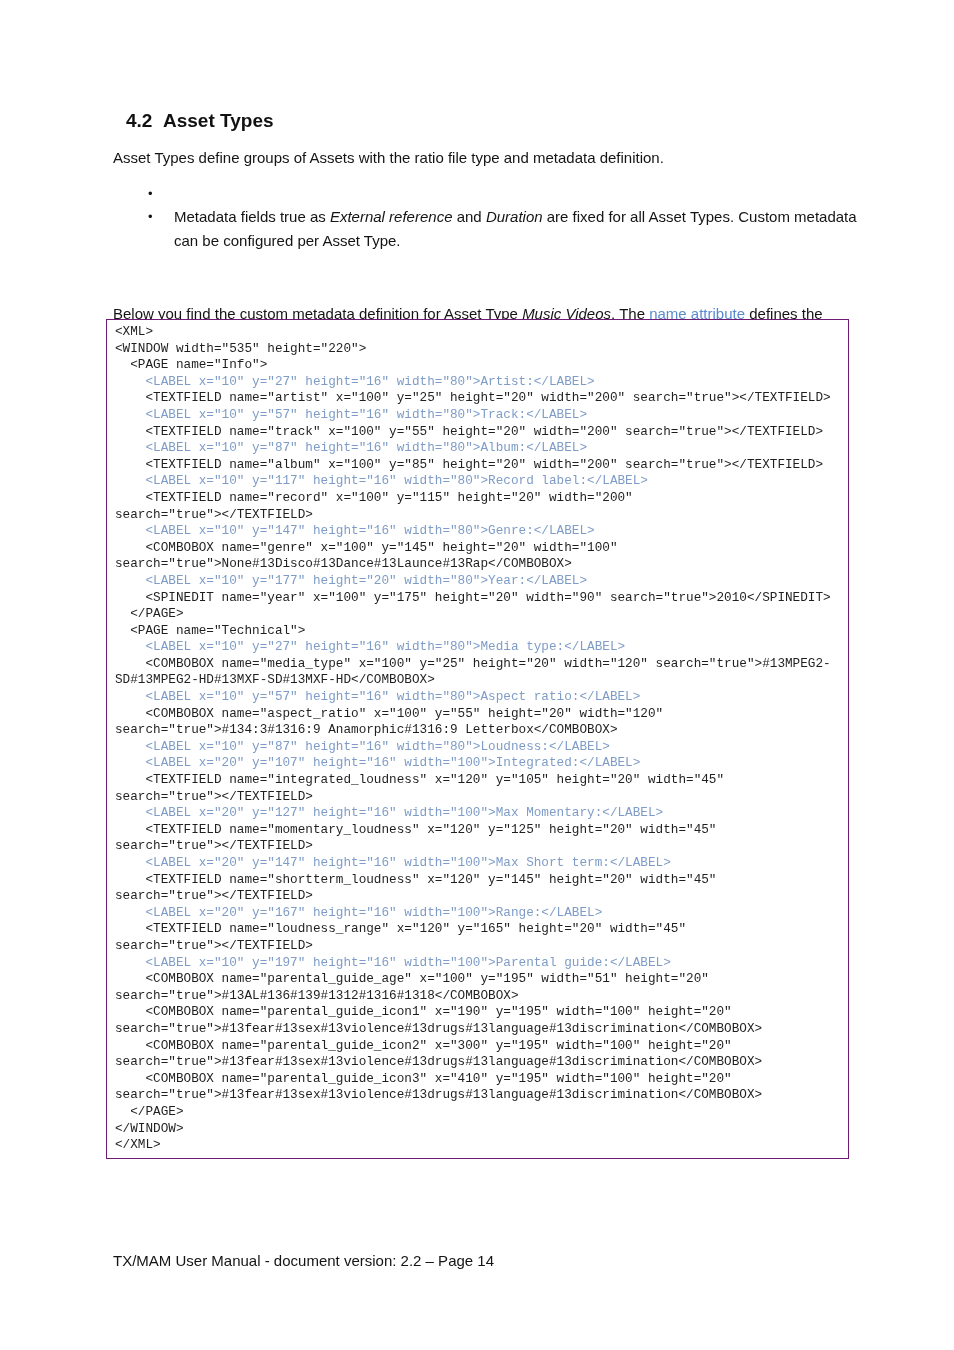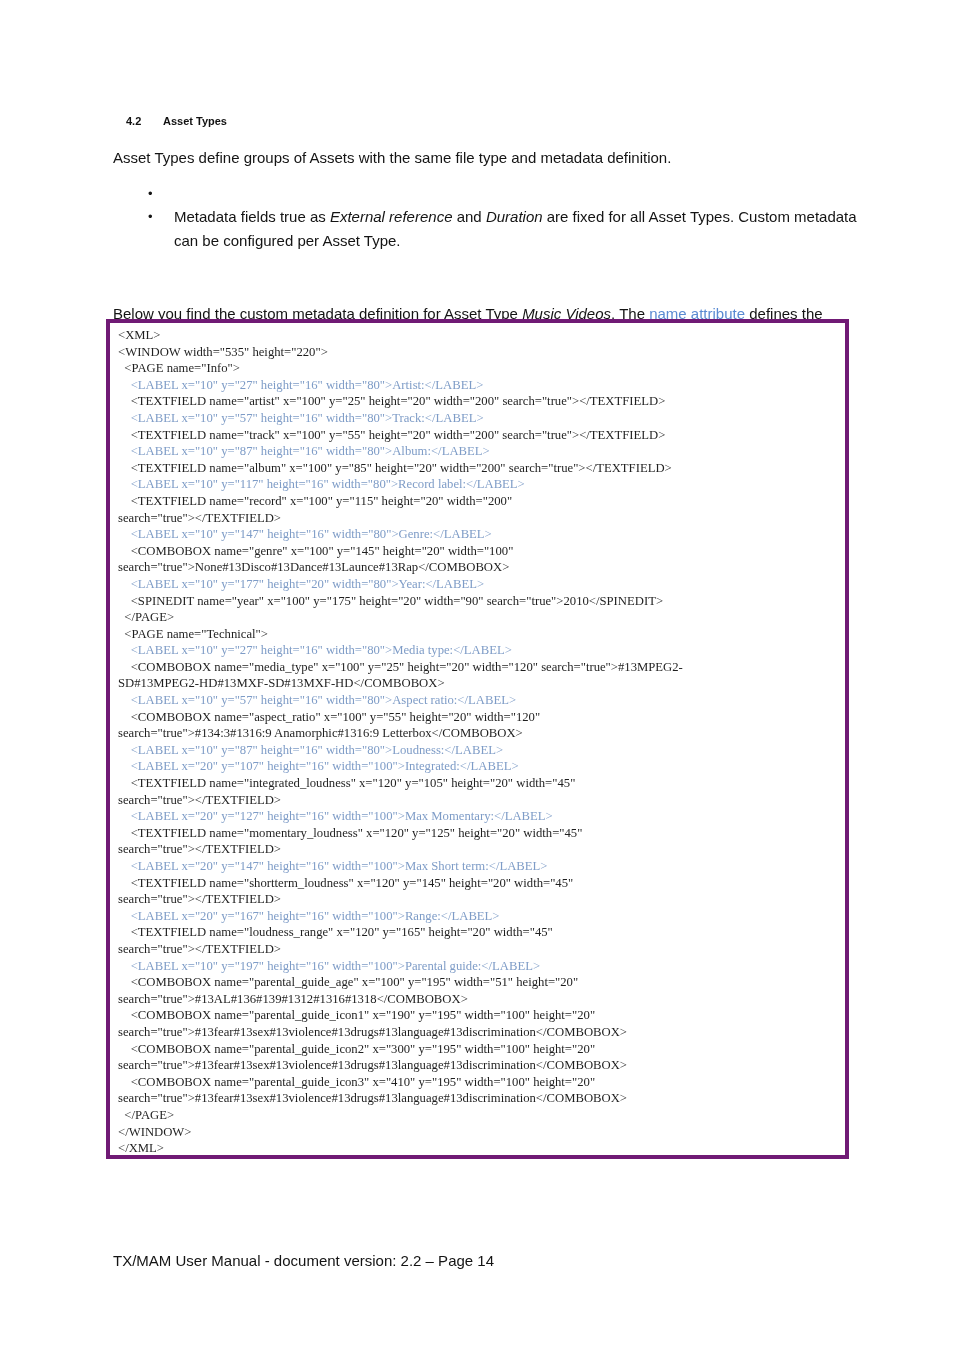--- a/index.html
+++ b/index.html
@@ -6,21 +6,21 @@
   .page{
     position:relative;
     width:954px;height:1350px;
     background:#ffffff;
     font-family:"Liberation Sans",sans-serif;
     color:#141414;
     overflow:hidden;
   }
   .heading{
     position:absolute;top:110px;left:126px;margin:0;
-    font-size:11px;font-weight:bold;line-height:22px;color:#111;
+    font-size:19px;font-weight:bold;line-height:22px;color:#111;
   }
   .h-num{display:inline-block;width:37px;}
   .para{
     position:absolute;margin:0;
     font-size:15px;line-height:24px;color:#141414;
   }
   #intro{top:146px;left:113px;width:745px;}
   .bullets{
     position:absolute;top:182px;left:148px;width:712px;
     margin:0;padding:0;list-style:none;
@@ -29,42 +29,42 @@
     display:flex;
     font-size:15px;line-height:23.3px;
   }
   .bullets .marker{flex:none;width:26px;font-size:13px;}
   #para2{top:258px;left:113px;width:740px;margin-top:44px;}
   .it{font-style:italic;}
   .link{color:var(--link-blue,#5a8bd2);cursor:pointer;}
   .codeblock{
     position:absolute;top:319px;left:106px;
     width:743px;height:840px;box-sizing:border-box;
-    border:4px solid #701a75;
+    border:1px solid #701a75;
     margin:0;padding:4px 8px 0 8px;
-    font-family:Liberation Serif, serif;
+    font-family:Liberation Mono, monospace;
     font-size:12.7px;line-height:16.6px;
     white-space:pre;overflow:hidden;
     color:#1f1f1f;background:#fff;
   }
   .cline{height:16.6px;}
   .cline.lbl{color:var(--label-blue,#7e9cc7);}
   .footer{
     position:absolute;top:1252px;left:113px;width:727px;
     text-align:left;font-size:15px;color:#141414;
   }
 </style>
 </head>
 <body>
 
 <div class="page">
 
   <h2 class="heading"><span class="h-num">4.2</span><span class="h-title">Asset Types</span></h2>
 
-  <p class="para" id="intro">Asset Types define groups of Assets with the same file type and metadata definition.</p>
+  <p class="para" id="intro">Asset Types define groups of Assets with the ratio file type and metadata definition.</p>
 
   <ul class="bullets" id="bullets">
       <li>
         <span class="marker">•</span>
       </li>
       <li>
         <span class="marker">•</span>
         <span><span>Metadata fields true as </span><span class="it">External reference</span><span> and </span><span class="it">Duration</span><span> are fixed for all Asset Types. Custom metadata can be configured per Asset Type.</span></span>
       </li>
     </ul>

